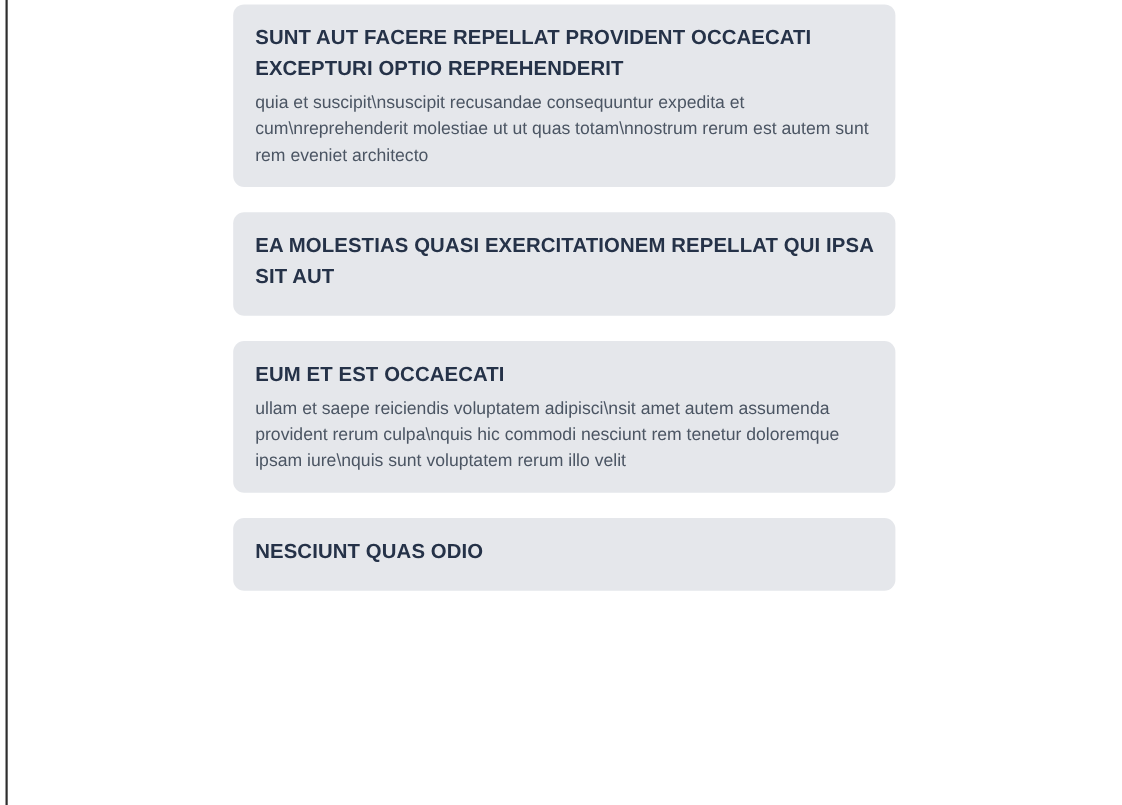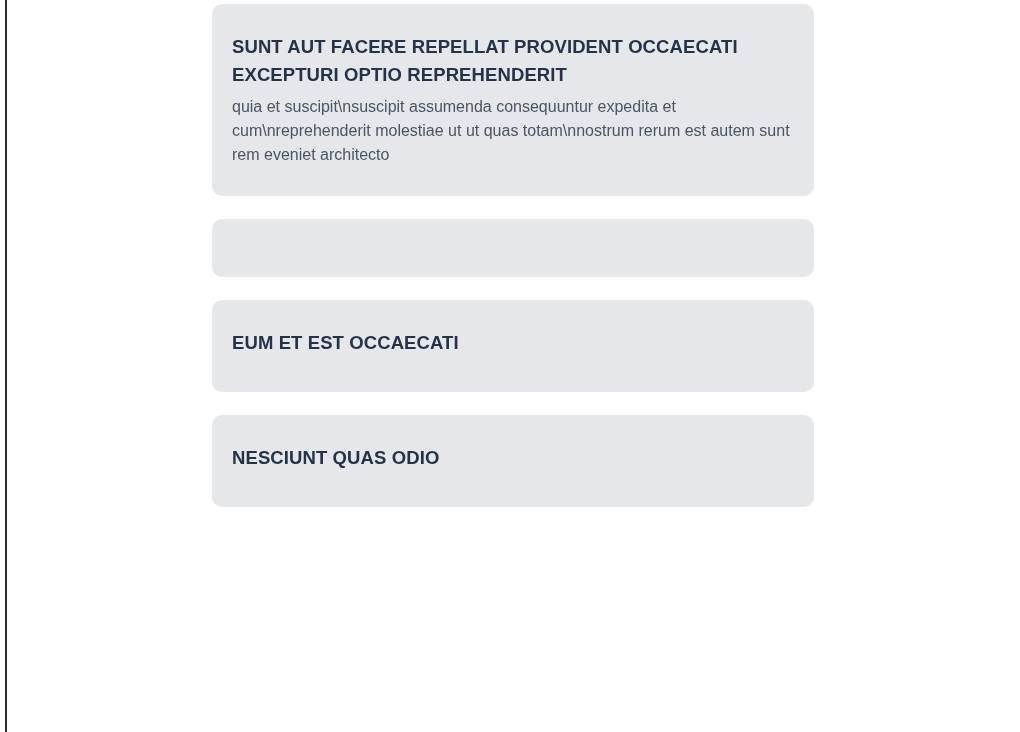--- a/index.html
+++ b/index.html
@@ -25,21 +25,21 @@
     position: absolute;
     left: 212px;
     top: 0;
     width: 602px;
     padding-top: 4px;
   }
 
   .post-card {
     background: #e5e7eb;
     border-radius: 10px;
-    padding: 29px 20px;
+    padding: 16px 20px;
     margin-bottom: 23px;
   }
 
   .post-title {
     font-size: 18.5px;
     font-weight: 600;
     line-height: 28px;
     color: #253248;
     text-transform: uppercase;
     letter-spacing: 0.1px;
@@ -55,29 +55,31 @@
 </style>
 </head>
 <body>
 
 <div class="window-edge-line"></div>
 
 <div class="feed">
 
   <div class="post-card">
     <div class="post-title">SUNT AUT FACERE REPELLAT PROVIDENT OCCAECATI EXCEPTURI OPTIO REPREHENDERIT</div>
-    <div class="post-body">quia et suscipit\nsuscipit assumenda consequuntur expedita et cum\nreprehenderit molestiae ut ut quas totam\nnostrum rerum est autem sunt rem eveniet architecto</div>
+    <div class="post-body">quia et suscipit\nsuscipit recusandae consequuntur expedita et cum\nreprehenderit molestiae ut ut quas totam\nnostrum rerum est autem sunt rem eveniet architecto</div>
   </div>
 
 
   <div class="post-card">
+    <div class="post-title">EA MOLESTIAS QUASI EXERCITATIONEM REPELLAT QUI IPSA SIT AUT</div>
   </div>
 
   <div class="post-card">
     <div class="post-title">EUM ET EST OCCAECATI</div>
+    <div class="post-body">ullam et saepe reiciendis voluptatem adipisci\nsit amet autem assumenda provident rerum culpa\nquis hic commodi nesciunt rem tenetur doloremque ipsam iure\nquis sunt voluptatem rerum illo velit</div>
   </div>
 
   <div class="post-card">
     <div class="post-title">NESCIUNT QUAS ODIO</div>
     <div class="post-body"></div>
   </div>
 
 </div>
 
 </body></html>

